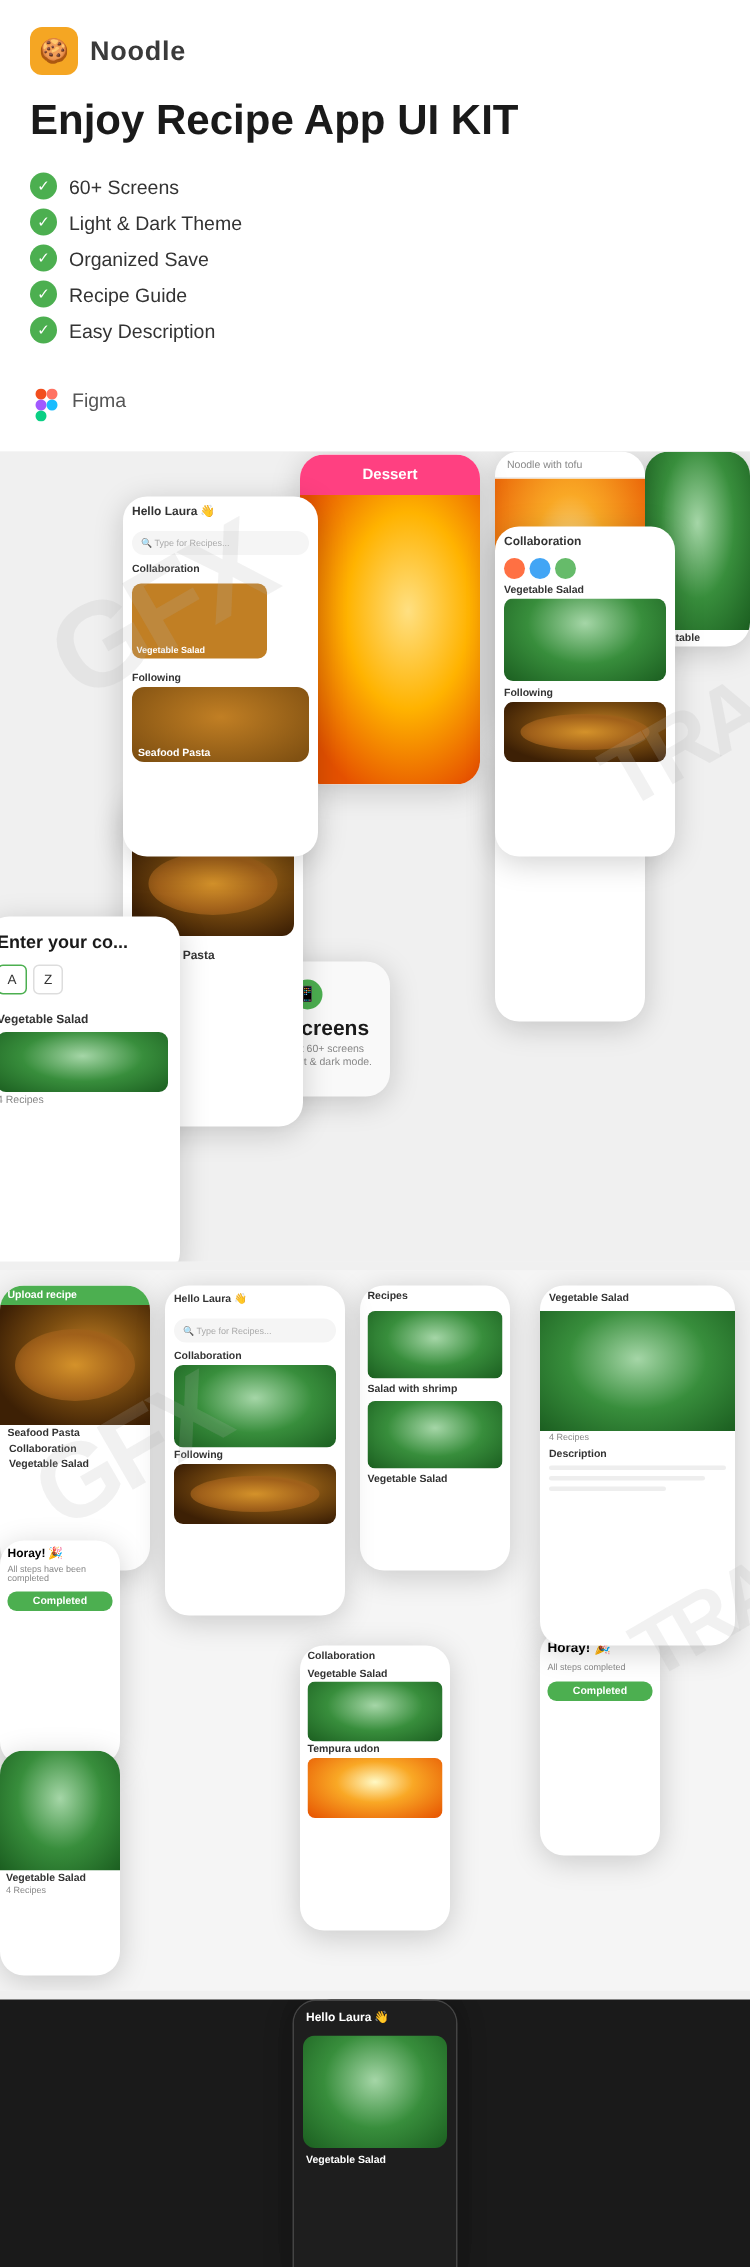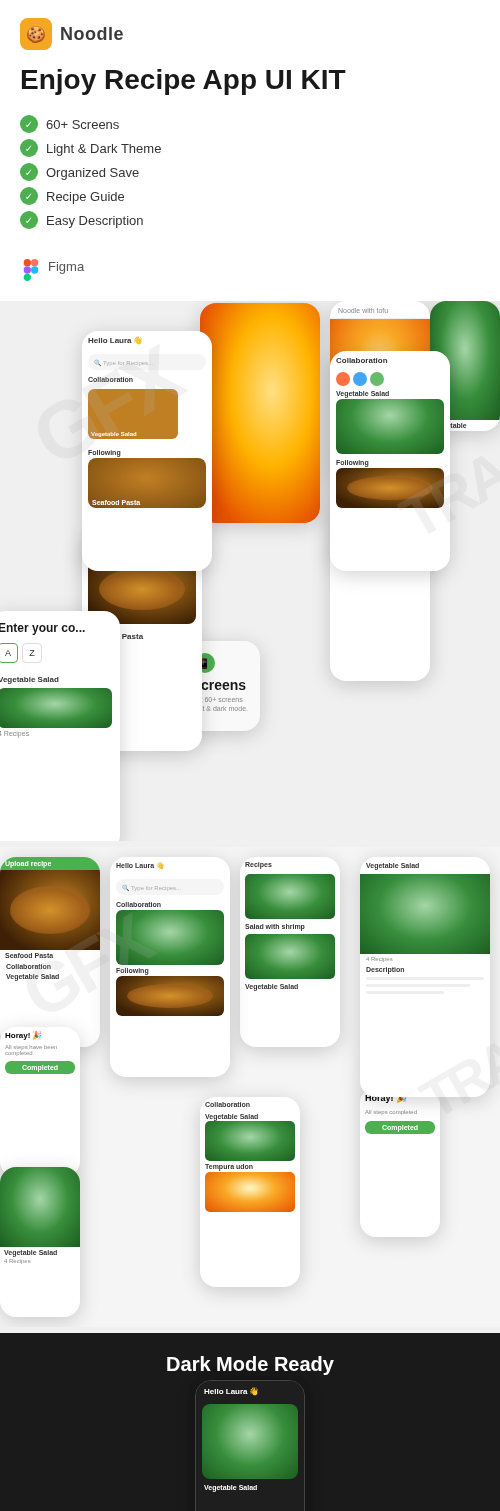--- a/index.html
+++ b/index.html
@@ -318,20 +318,21 @@
   </div>
 </div>
 
 <div class="collage-main">
 
   <div class="watermark" style="top:60px;left:30px;">GFX</div>
   <div class="watermark" style="top:160px;right:-10px;font-size:60px;">TRA</div>
 
   <div class="phone-mock ph-lg" style="top:2px;left:200px;z-index:3;">
     <div class="phone-screen">
+      <div class="pink-bar" style="background:#ff4081;padding:8px;font-size:10px;">Dessert</div>
       <div class="food-img-block">
         <div class="food-salad" style="background:radial-gradient(ellipse at 60% 40%,#ffe082 0%,#ffb300 40%,#e65100 80%)"></div>
       </div>
     </div>
   </div>
 
   <div class="phone-mock ph-md" style="top:0px;left:330px;z-index:2;">
     <div class="phone-screen">
       <div class="screen-header">Noodle with tofu</div>
       <div class="food-img-block">
@@ -531,21 +532,20 @@
       <div style="margin:0 5px;border-radius:5px;height:40px;overflow:hidden;">
           <div class="food-noodle"></div>
         </div>
     </div>
   </div>
 </div>
 
 <div class="section-divider"></div>
 
 <div class="dark-mode-section">
-  <div class="dark-mode-title">Dark Mode Ready</div>
 
   <div class="dark-phones-row">
 
     <div class="phone-mock" style="width:90px;height:180px;background:#1e1e1e;border:1px solid #333;">
       <div class="phone-screen" style="background:#1e1e1e;">
         <div style="background:#4caf50;color:#fff;font-size:7px;font-weight:600;padding:3px 5px;">Upload recipe</div>
         <div style="height:80px;overflow:hidden;">
             <div class="food-pasta"></div>
           </div>
         <div style="font-size:7px;font-weight:700;color:#fff;padding:2px 5px;">Seafood Pasta</div>

